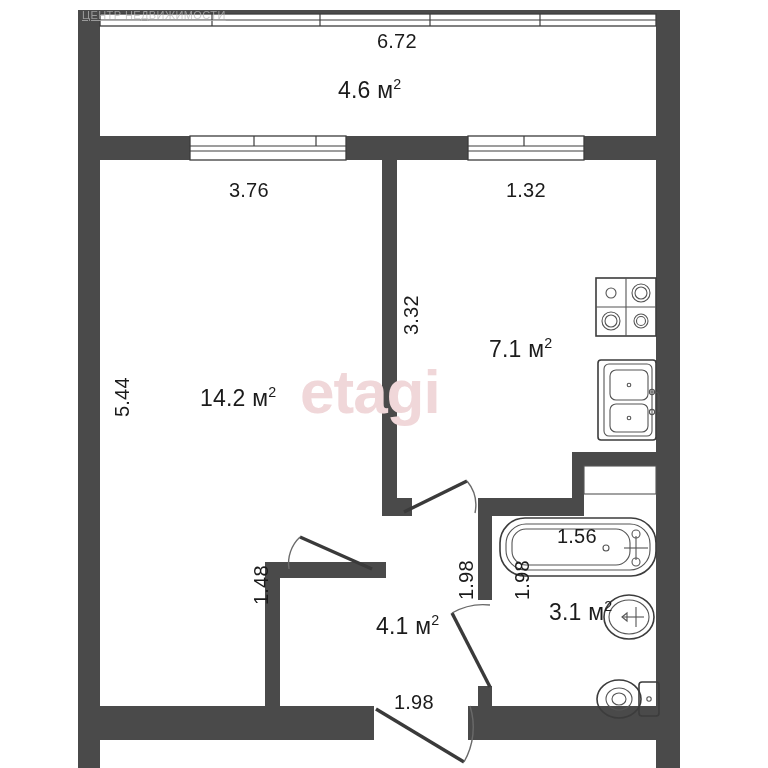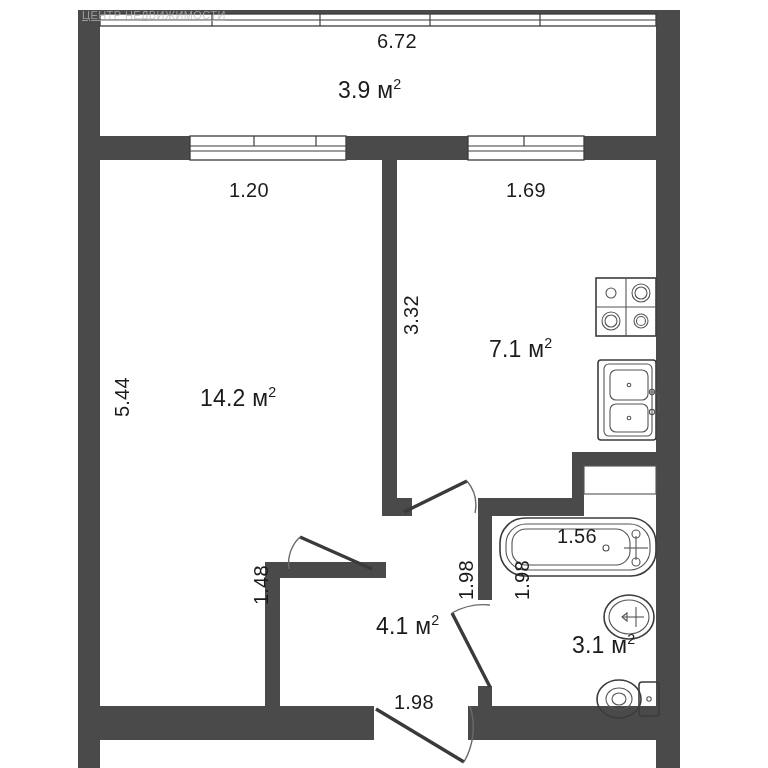--- a/index.html
+++ b/index.html
@@ -209,42 +209,43 @@
       <line class="door-leaf" x1="452" y1="613" x2="490" y2="687"></line>
       <path class="door-arc" d="M452 613 A 62 62 0 0 1 490 605"></path>
     </g>
     <g>
       <line class="door-leaf" x1="376" y1="709" x2="464" y2="762"></line>
       <path class="door-arc" d="M464 762 A 70 70 0 0 0 470 706"></path>
     </g>
   </svg>
 
   <div class="label area" style="left:338px; top:79px;">
-    <span>3.9 м</span><sup>2</sup>
+    <span>4.6 м</span><sup>2</sup>
   </div>
   <div class="label area" style="left:200px; top:387px;text-align:right;">
     <span>14.2 м</span><sup>2</sup>
   </div>
   <div class="label area" style="left:489px; top:338px;">
     <span>7.1 м</span><sup>2</sup>
   </div>
   <div class="label area" style="left:376px; top:615px;">
     <span>4.1 м</span><sup>2</sup>
   </div>
-  <div class="label area" style="left:549px; top:634px;margin-left:23px;">
+  <div class="label area" style="left:549px; top:601px;">
     <span>3.1 м</span><sup>2</sup>
   </div>
 
   <div class="label dim" style="left:377px; top:31px;">6.72</div>
-  <div class="label dim" style="left:229px; top:180px;">1.20</div>
-  <div class="label dim" style="left:506px; top:180px;">1.69</div>
+  <div class="label dim" style="left:229px; top:180px;">3.76</div>
+  <div class="label dim" style="left:506px; top:180px;">1.32</div>
   <div class="label dim" style="left:557px; top:526px;">1.56</div>
   <div class="label dim" style="left:394px; top:692px;">1.98</div>
 
   <div class="label dim vert" style="left:112px; top:417px;">5.44</div>
   <div class="label dim vert" style="left:401px; top:335px;">3.32</div>
   <div class="label dim vert" style="left:251px; top:605px;">1.48</div>
   <div class="label dim vert" style="left:456px; top:600px;">1.98</div>
   <div class="label dim vert" style="left:512px; top:600px;">1.98</div>
 
+  <div class="watermark-main">etagi</div>
   <div class="watermark-top">ЦЕНТР НЕДВИЖИМОСТИ</div>
 
 </div>
 
 </body></html>

